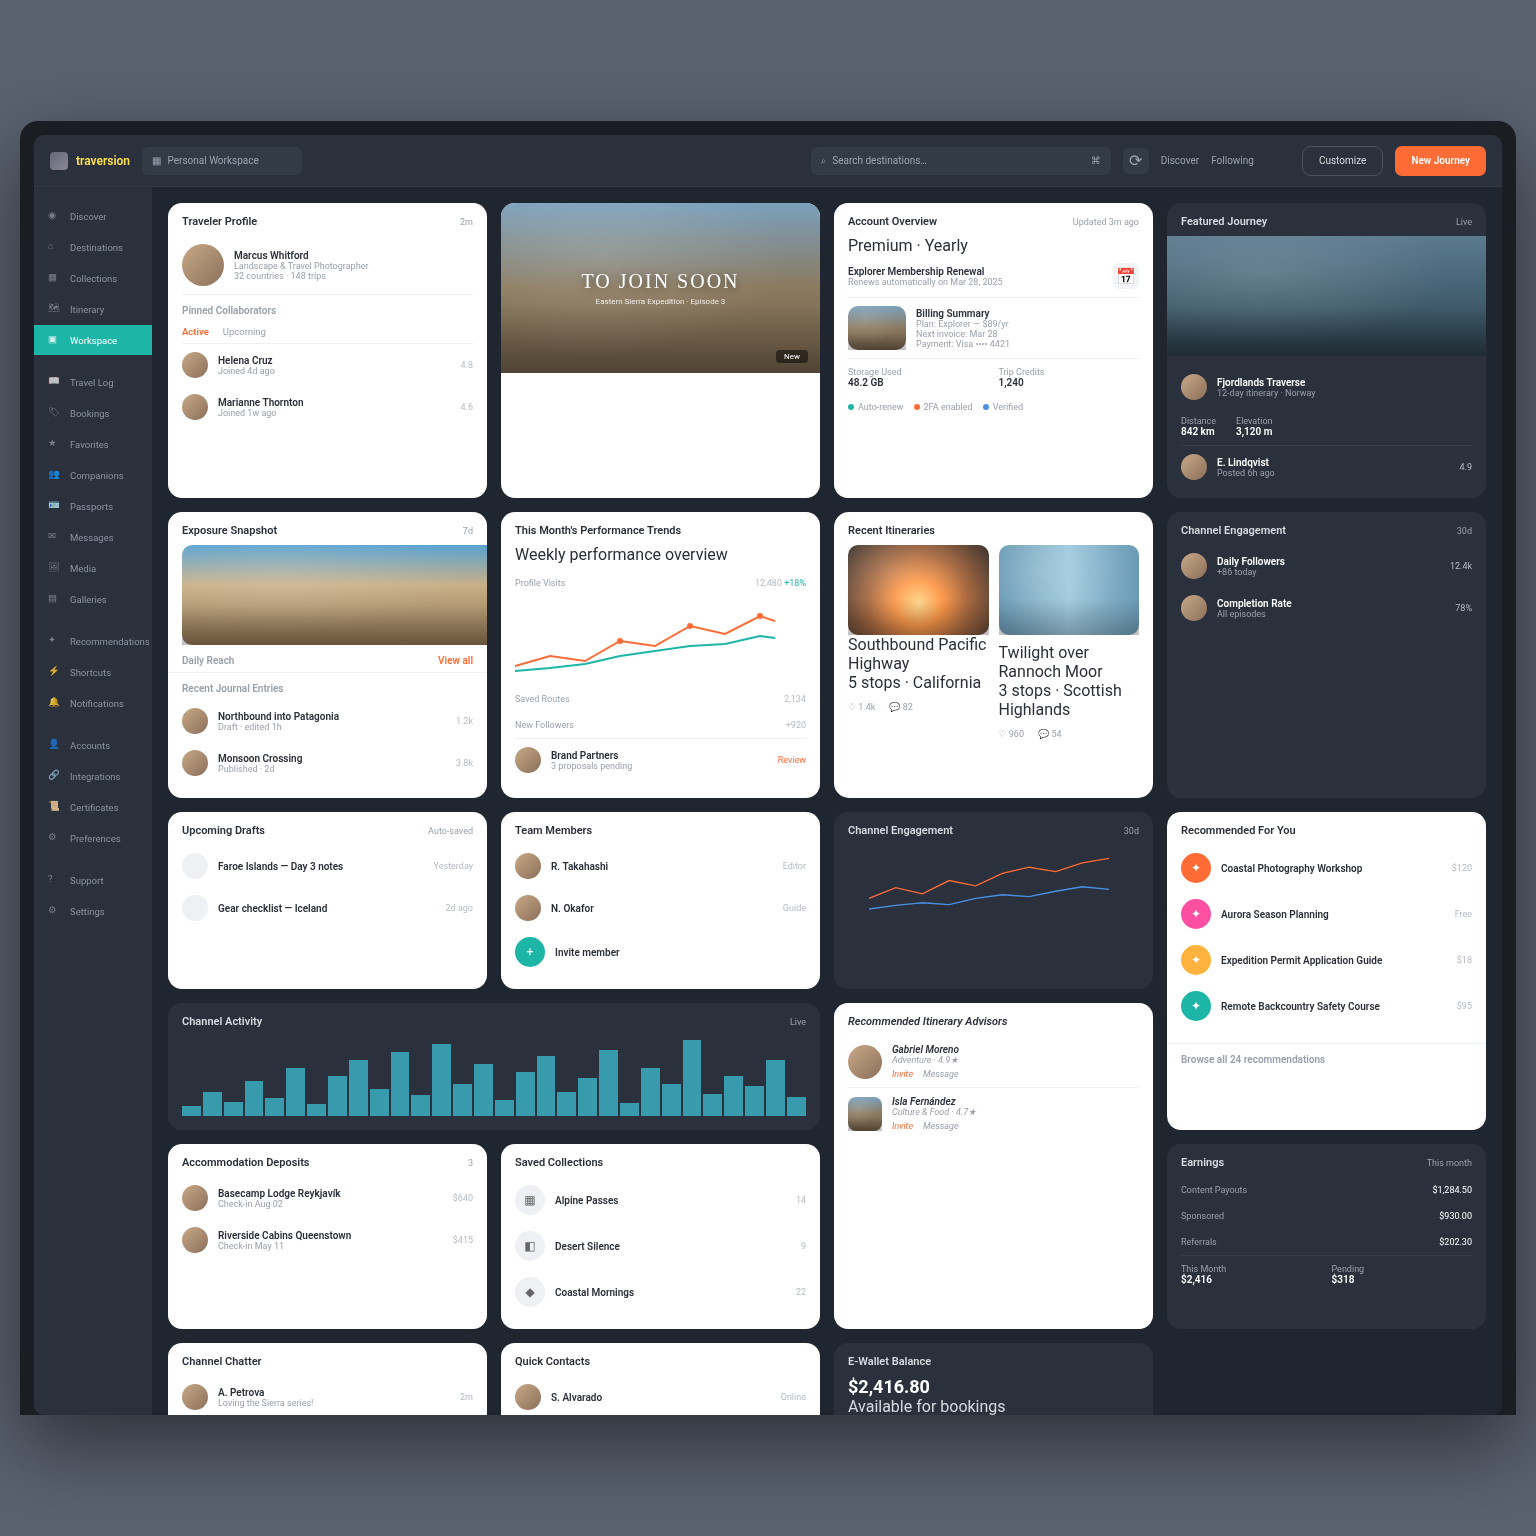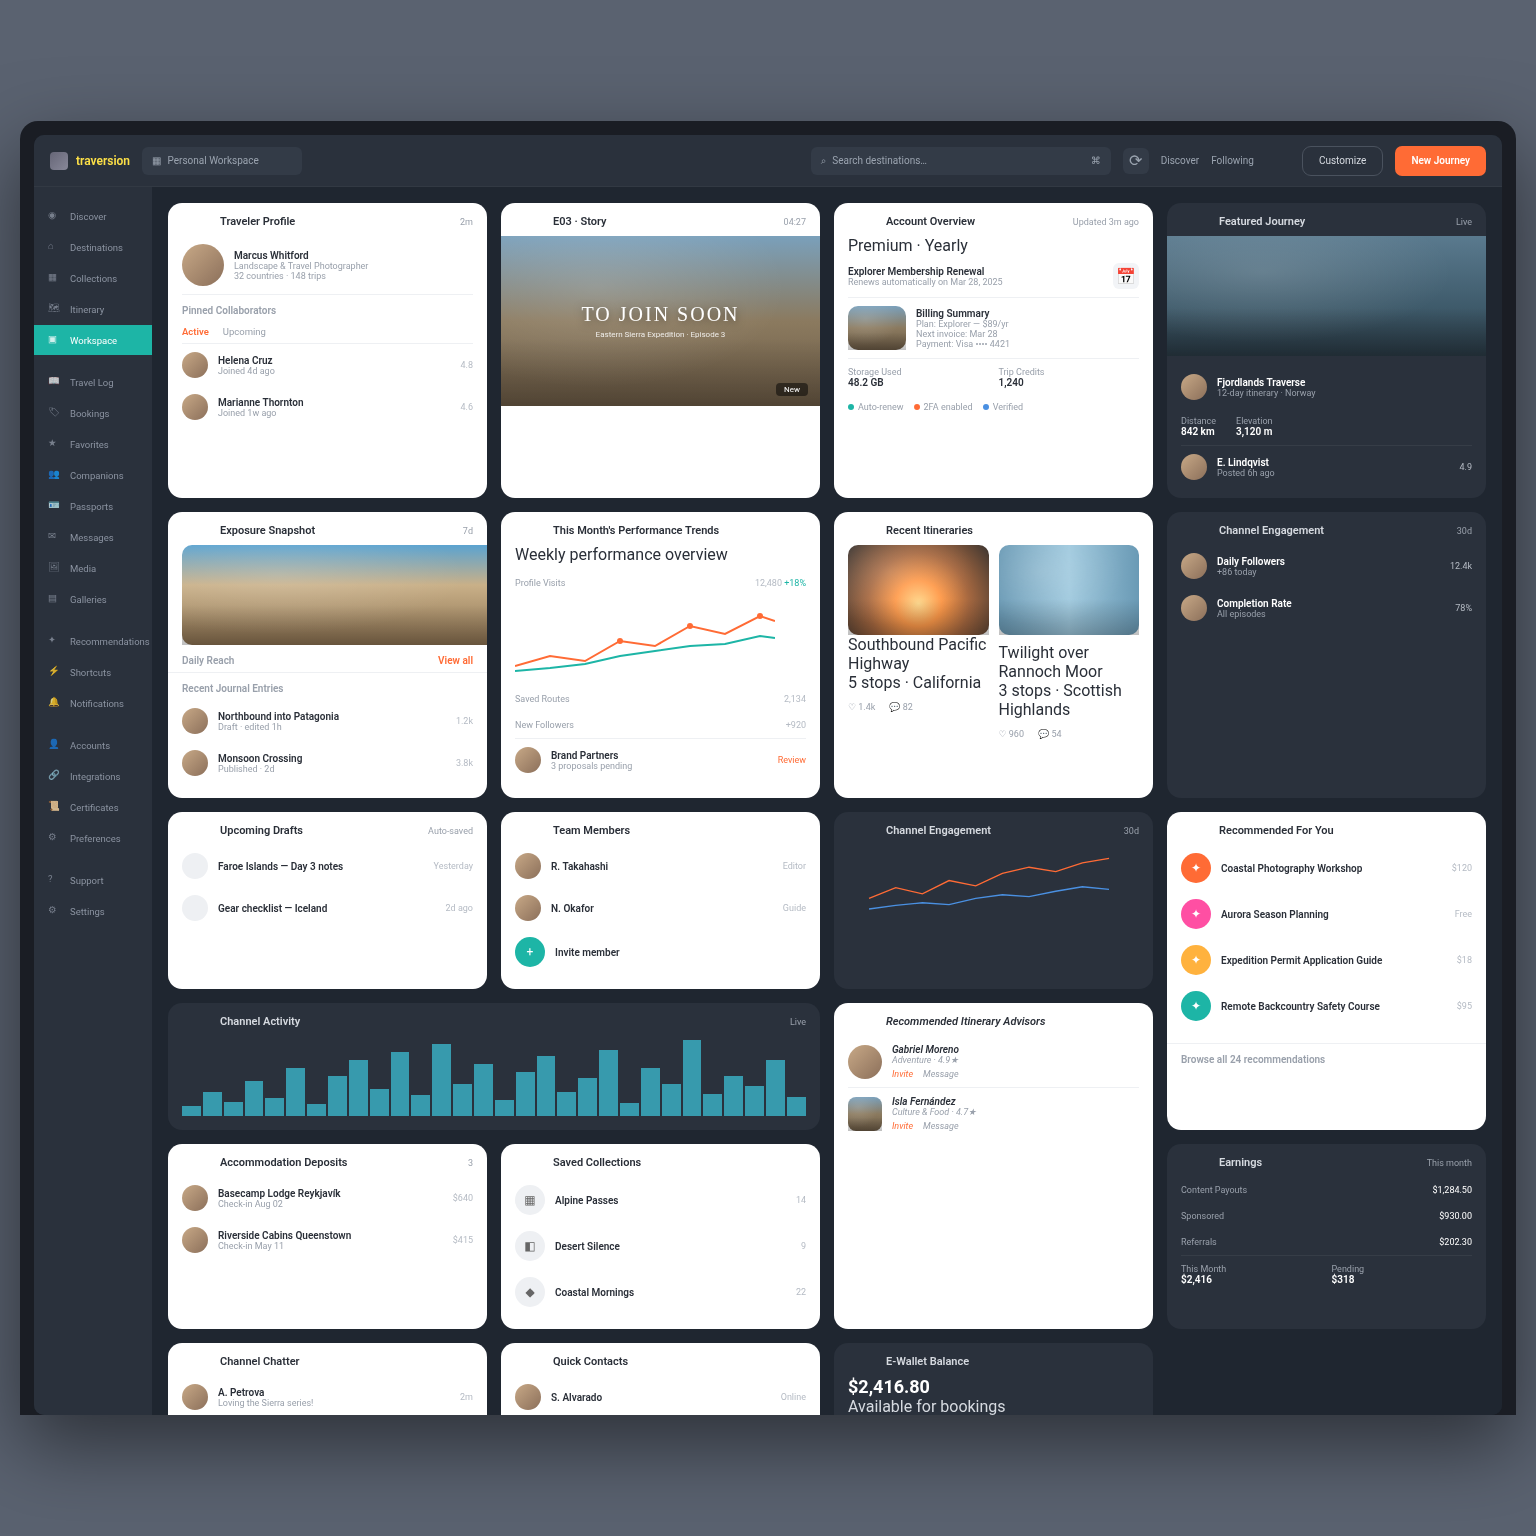--- a/index.html
+++ b/index.html
@@ -30,21 +30,21 @@
   .side-item .ico{width:14px;height:14px;flex:none;opacity:.8;}
   .side-sep{height:10px;}
   
   
   .main{flex:1;padding:16px;overflow:auto;background:#1f2630;}
   .grid{display:grid;grid-template-columns:repeat(12,1fr);grid-auto-rows:min-content;gap:14px;}
   
   .card{background:#fff;border-radius:14px;overflow:hidden;color:#2a2f38;}
   .card.dark{background:#2a313c;color:#d6dae0;}
   .card-hd{padding:12px 14px 8px;display:flex;align-items:center;justify-content:space-between;}
-  .card-hd .ttl{font-size:11px;font-weight:600;margin-left:38px;}
+  .card-hd .ttl{font-size:11px;font-weight:600;}
   .card-hd .sub{font-size:9px;color:#99a0ab;}
   .card-bd{padding:0 14px 14px;}
   
   .avatar{width:42px;height:42px;border-radius:50%;background:linear-gradient(135deg,#c8a987,#8b6f5a);flex:none;}
   .avatar.sm{width:26px;height:26px;}
   .avatar.md{width:34px;height:34px;}
   
   .thumb{width:100%;border-radius:10px;background:linear-gradient(180deg,#7aa0bb 0%,#8b7a5f 50%,#6b5a45 100%);position:relative;}
   .thumb::after{content:"";position:absolute;inset:0;background:radial-gradient(ellipse at 30% 30%,rgba(255,255,255,.15),transparent 60%),linear-gradient(180deg,transparent 60%,rgba(0,0,0,.25));}
   .thumb.road{background:linear-gradient(180deg,#5ba3d0 0%,#c9b088 40%,#8a7050 100%);}
@@ -250,24 +250,20 @@
                 <div>
                     <div class="txt1">Marianne Thornton</div>
                     <div class="txt2">Joined 1w ago</div>
                   </div>
                 <div class="meta">4.6</div>
               </div>
             </div>
           </div>
 
           <div class="card" style="grid-column:span 3;padding:0;">
-            <div class="card-hd">
-                <span class="ttl">E03 · Story</span>
-                <span class="sub">04:27</span>
-              </div>
             <div class="thumb" style="height:170px;border-radius:0;display:flex;align-items:center;justify-content:center;flex-direction:column;">
               <div style="font-family:Georgia,serif;font-size:20px;letter-spacing:2px;color:#fff;text-shadow:0 2px 8px rgba(0,0,0,.5);z-index:1;">TO JOIN SOON</div>
               <div style="font-size:8px;color:rgba(255,255,255,.85);z-index:1;margin-top:4px;">Eastern Sierra Expedition · Episode 3</div>
               <div style="position:absolute;bottom:10px;right:12px;background:rgba(0,0,0,.5);color:#fff;font-size:8px;padding:2px 8px;border-radius:4px;z-index:1;">New</div>
             </div>
           </div>
 
           <div class="card" style="grid-column:span 3;">
             <div class="card-hd">
                 <span class="ttl">Account Overview</span>
@@ -420,21 +416,21 @@
                 <div class="avatar sm"></div>
                 <div>
                     <div class="txt1">Brand Partners</div>
                     <div class="txt2">3 proposals pending</div>
                   </div>
                 <div class="meta" style="color:#ff6b35">Review</div>
               </div>
             </div>
           </div>
 
-          <div class="card" style="grid-column:span 3;">
+          <div class="card" style="grid-column:span 3;border-radius:15px;">
             <div class="card-hd">
                 <span class="ttl">Recent Itineraries</span>
               </div>
             <div class="card-bd" style="display:flex;gap:10px;">
               <div style="flex:1;">
                 <div class="thumb sunset" style="height:90px;"></div>
                 <div class="txt1" style="">Southbound Pacific Highway</div>
                 <div class="txt2">5 stops · California</div>
                 <div class="footer-row">
                     <div class="fi">♡ 1.4k</div>

